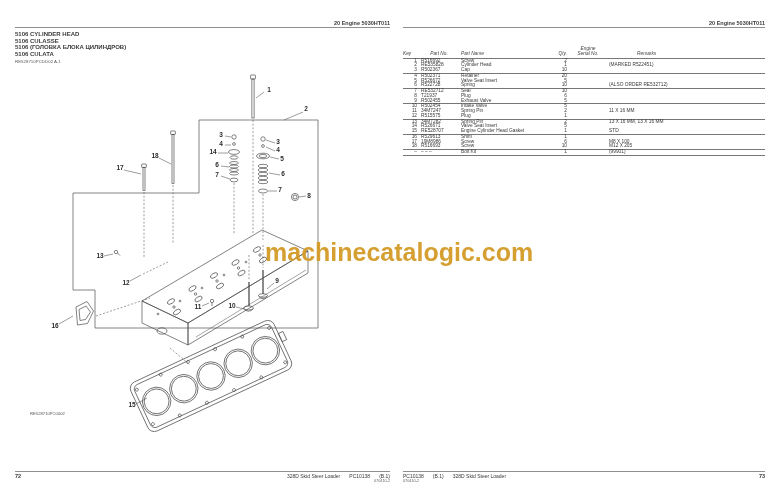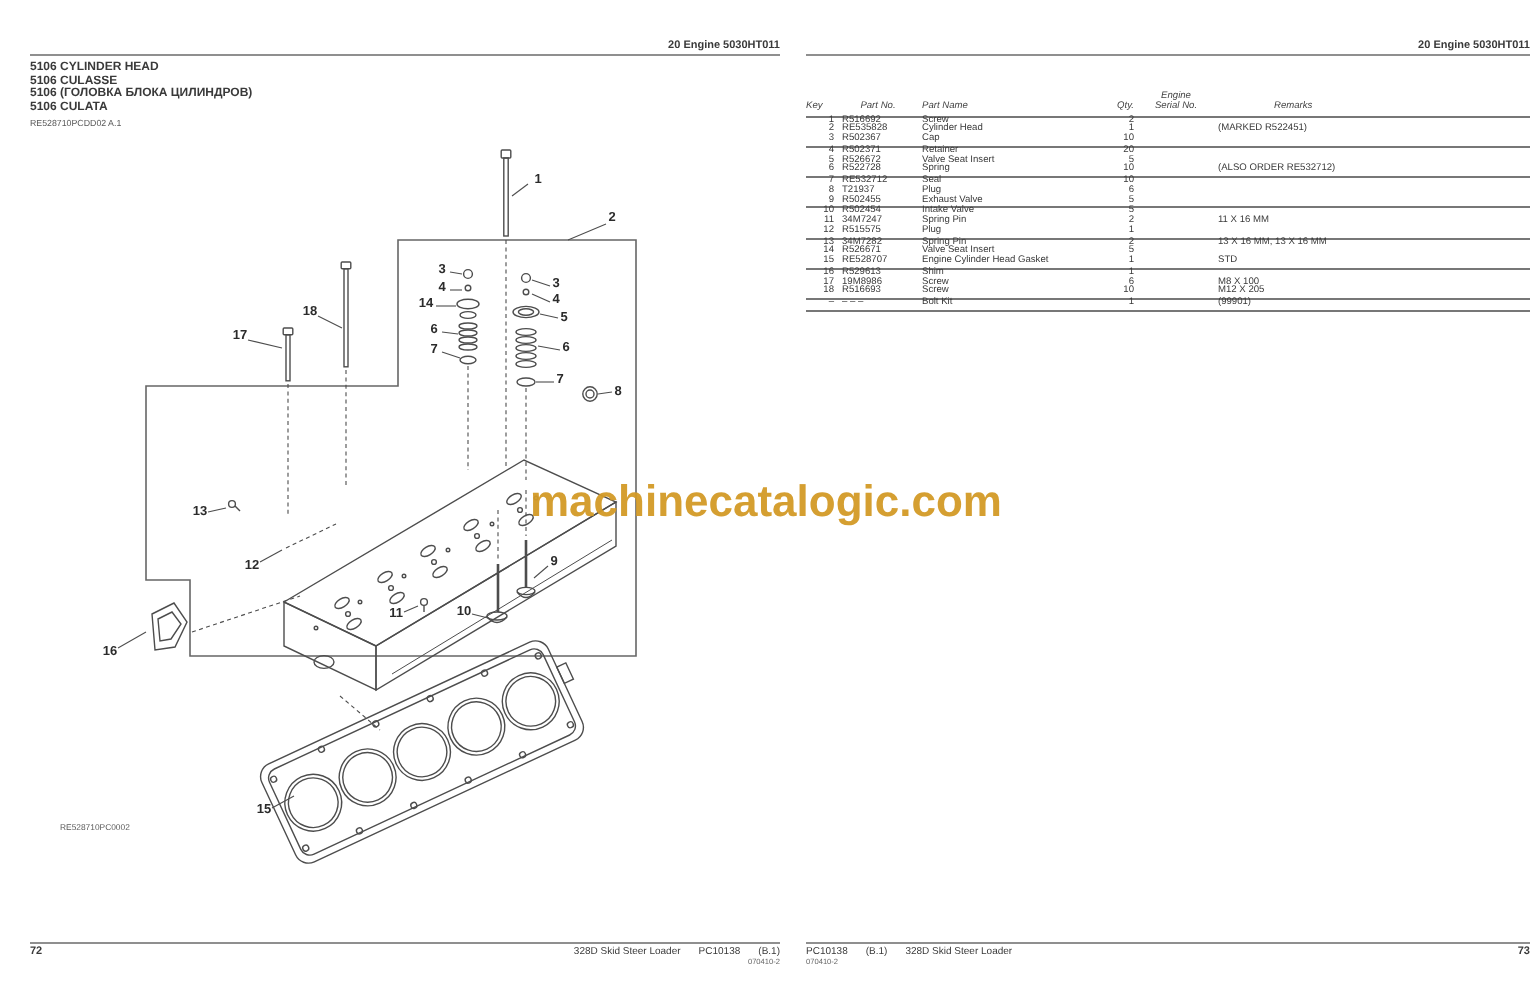--- a/index.html
+++ b/index.html
@@ -3,21 +3,21 @@
 <meta charset="utf-8">
 <style>
   html,body{margin:0;padding:0;background:#ffffff}
   .canvas{position:relative;width:768px;height:497px;background:#ffffff;overflow:hidden;
           font-family:"Liberation Sans",sans-serif;color:#3a3a3a;}
   .hr{position:absolute;height:1px;background:#8f8f8f}
   .hdr{position:absolute;top:20px;font-size:5.5px;font-weight:bold;text-align:right;white-space:nowrap}
   .title-line{font-size:6px;font-weight:bold;line-height:6.6px;white-space:nowrap}
   .titles{position:absolute;left:15px;top:31px}
   .figid{position:absolute;font-size:4.4px;color:#5a5a5a;white-space:nowrap}
-  .wm{position:absolute;left:265px;top:238px;font-size:22px;font-weight:bold;color:#D39A27;
+  .wm{position:absolute;left:265px;top:238px;font-size:25px;font-weight:bold;color:#D39A27;
       z-index:6;white-space:nowrap;opacity:.95}
   
   svg{position:absolute;left:0;top:65px;z-index:1}
   .draw *{stroke:#4d4d4d;fill:none;stroke-width:0.7}
   .draw .dash{stroke-dasharray:2 1.7;stroke-width:0.55}
   .leader{stroke:#4d4d4d;stroke-width:0.55;fill:none}
   .callout{font:bold 6.5px "Liberation Sans",sans-serif;fill:#2b2b2b;text-anchor:middle;dominant-baseline:middle}
   
   .tbl{position:absolute;left:403px;top:46px;width:362px;font-size:4.8px;z-index:2}
   .thead,.trow{display:grid;grid-template-columns:14px 36px 88px 14px 34px 1fr;column-gap:4px;white-space:nowrap}

